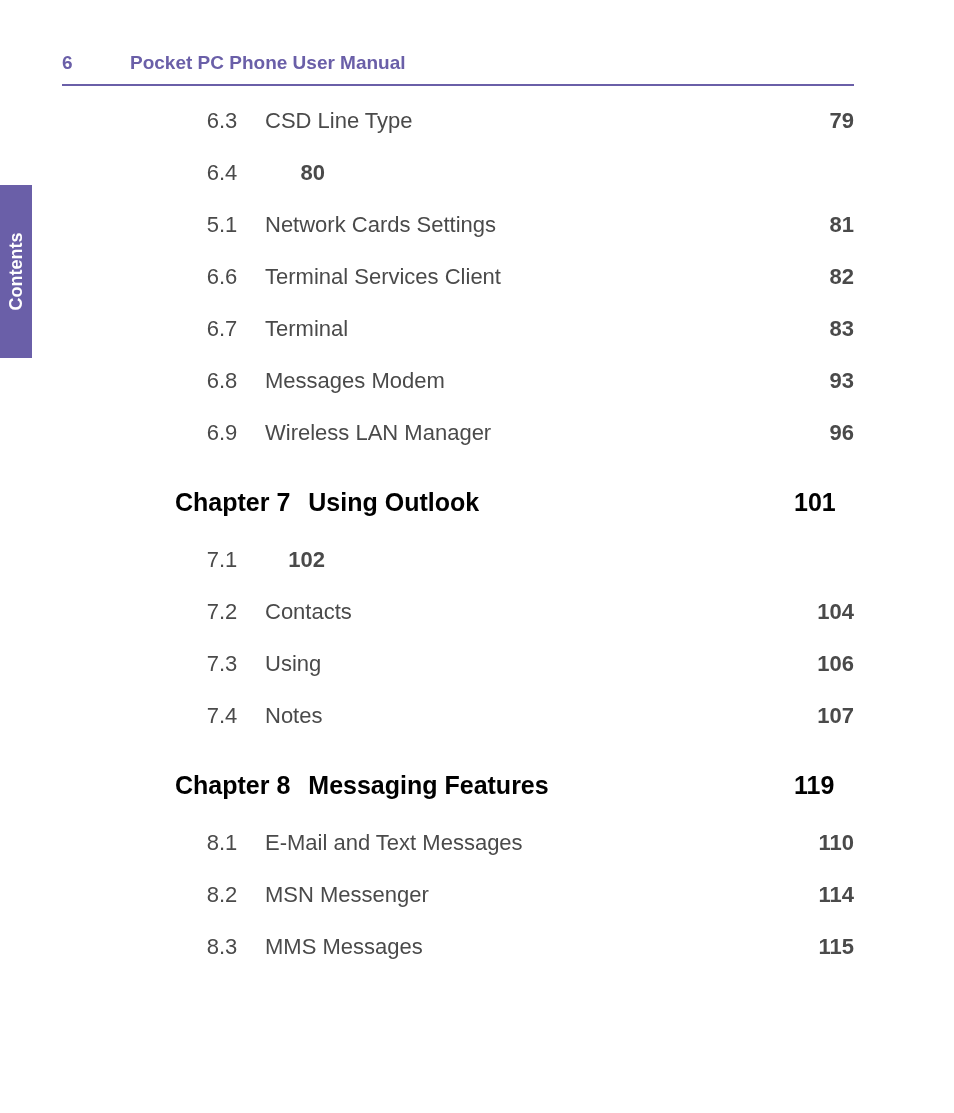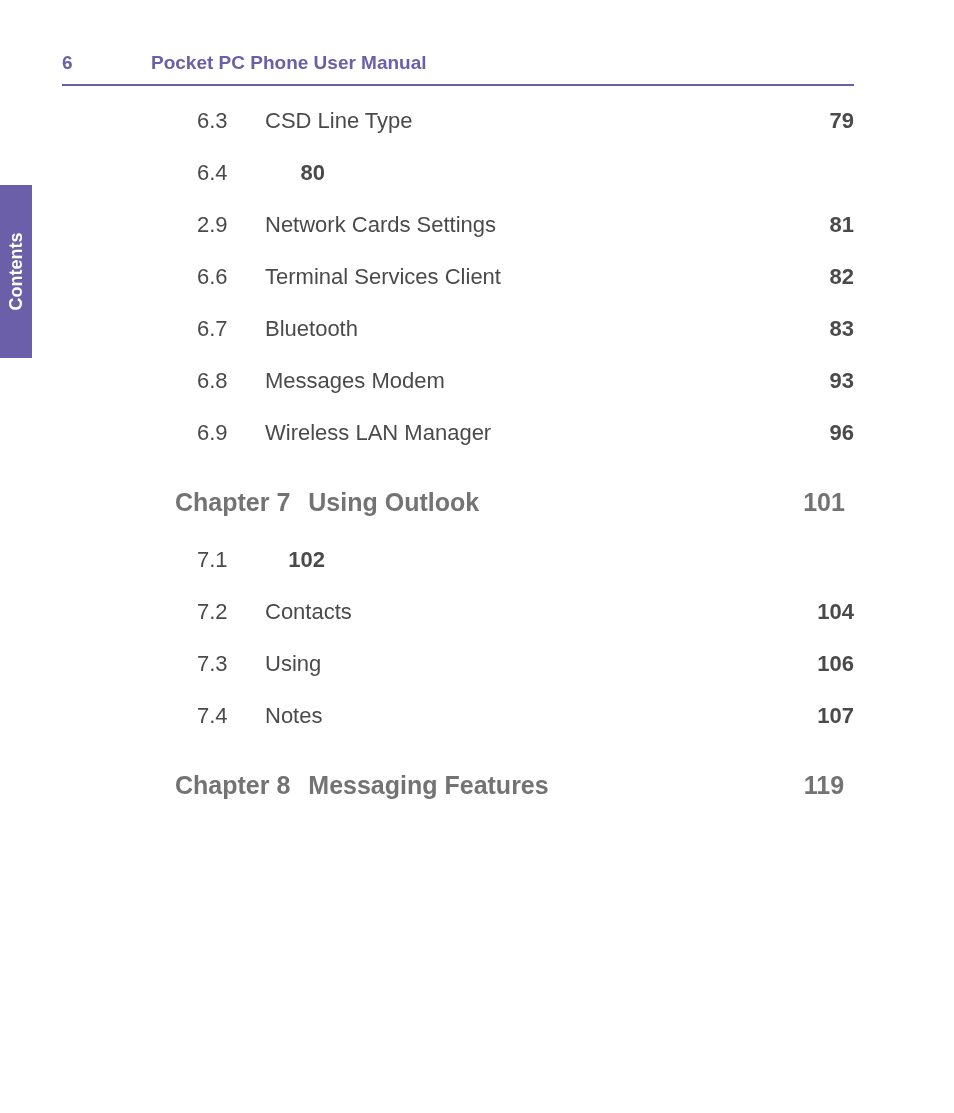--- a/index.html
+++ b/index.html
@@ -24,21 +24,20 @@
     .page-number {
       color: #6a5fa8;
       font-weight: bold;
       font-size: 19px;
       width: 68px;
     }
     .doc-title {
       color: #6a5fa8;
       font-weight: bold;
       font-size: 19px;
-      margin-left: 21px;
     }
     .side-tab {
       position: absolute;
       left: 0;
       top: 185px;
       width: 32px;
       height: 173px;
       background: #6a5fa8;
       display: flex;
       align-items: center;
@@ -59,51 +58,51 @@
     }
     .section-row {
       display: flex;
       align-items: baseline;
       margin-bottom: 26px;
       font-size: 22px;
       color: #4a4a4a;
     }
     .section-num {
       width: 68px;
-      text-align: left;
+      text-align: center;
       padding-right: 18px;
       flex-shrink: 0;
     }
     .section-title {
       flex: 1;
     }
     .section-page {
       width: 60px;
       text-align: right;
       font-weight: bold;
     }
     .chapter-row {
       display: flex;
       align-items: baseline;
       margin-top: 42px;
       margin-bottom: 30px;
       font-size: 25px;
       font-weight: bold;
-      color: #737373;
+      color: #000000;
     }
     .chapter-label {
       padding-right: 18px;
       flex-shrink: 0;
     }
     .chapter-title {
       flex: 1;
     }
     .chapter-page {
       width: 60px;
-      text-align: center;
+      text-align: left;
     }
     .group { margin-left: 22px; }
   </style>
 </head>
 <body>
 
 <div class="header">
   <span class="page-number">6</span>
   <span class="doc-title">Pocket PC Phone User Manual</span>
 </div>
@@ -118,32 +117,32 @@
     <div class="section-row">
       <span class="section-num">6.3</span>
       <span class="section-title">CSD Line Type</span>
       <span class="section-page">79</span>
     </div>
     <div class="section-row">
       <span class="section-num">6.4</span>
       <span class="section-page">80</span>
     </div>
     <div class="section-row">
-      <span class="section-num">2.9</span>
+      <span class="section-num">5.1</span>
       <span class="section-title">Network Cards Settings</span>
       <span class="section-page">81</span>
     </div>
     <div class="section-row">
       <span class="section-num">6.6</span>
       <span class="section-title">Terminal Services Client</span>
       <span class="section-page">82</span>
     </div>
     <div class="section-row">
       <span class="section-num">6.7</span>
-      <span class="section-title">Bluetooth</span>
+      <span class="section-title">Terminal</span>
       <span class="section-page">83</span>
     </div>
     <div class="section-row">
       <span class="section-num">6.8</span>
       <span class="section-title">Messages Modem</span>
       <span class="section-page">93</span>
     </div>
     <div class="section-row">
       <span class="section-num">6.9</span>
       <span class="section-title">Wireless LAN Manager</span>
@@ -176,14 +175,31 @@
       <span class="section-title">Notes</span>
       <span class="section-page">107</span>
     </div>
   </div>
 
   <div class="chapter-row">
     <span class="chapter-label">Chapter 8</span>
     <span class="chapter-title">Messaging Features</span>
     <span class="chapter-page">119</span>
   </div>
+  <div class="group">
+    <div class="section-row">
+      <span class="section-num">8.1</span>
+      <span class="section-title">E-Mail and Text Messages</span>
+      <span class="section-page">110</span>
+    </div>
+    <div class="section-row">
+      <span class="section-num">8.2</span>
+      <span class="section-title">MSN Messenger</span>
+      <span class="section-page">114</span>
+    </div>
+    <div class="section-row">
+      <span class="section-num">8.3</span>
+      <span class="section-title">MMS Messages</span>
+      <span class="section-page">115</span>
+    </div>
+  </div>
 
 </div>
 
 </body></html>

